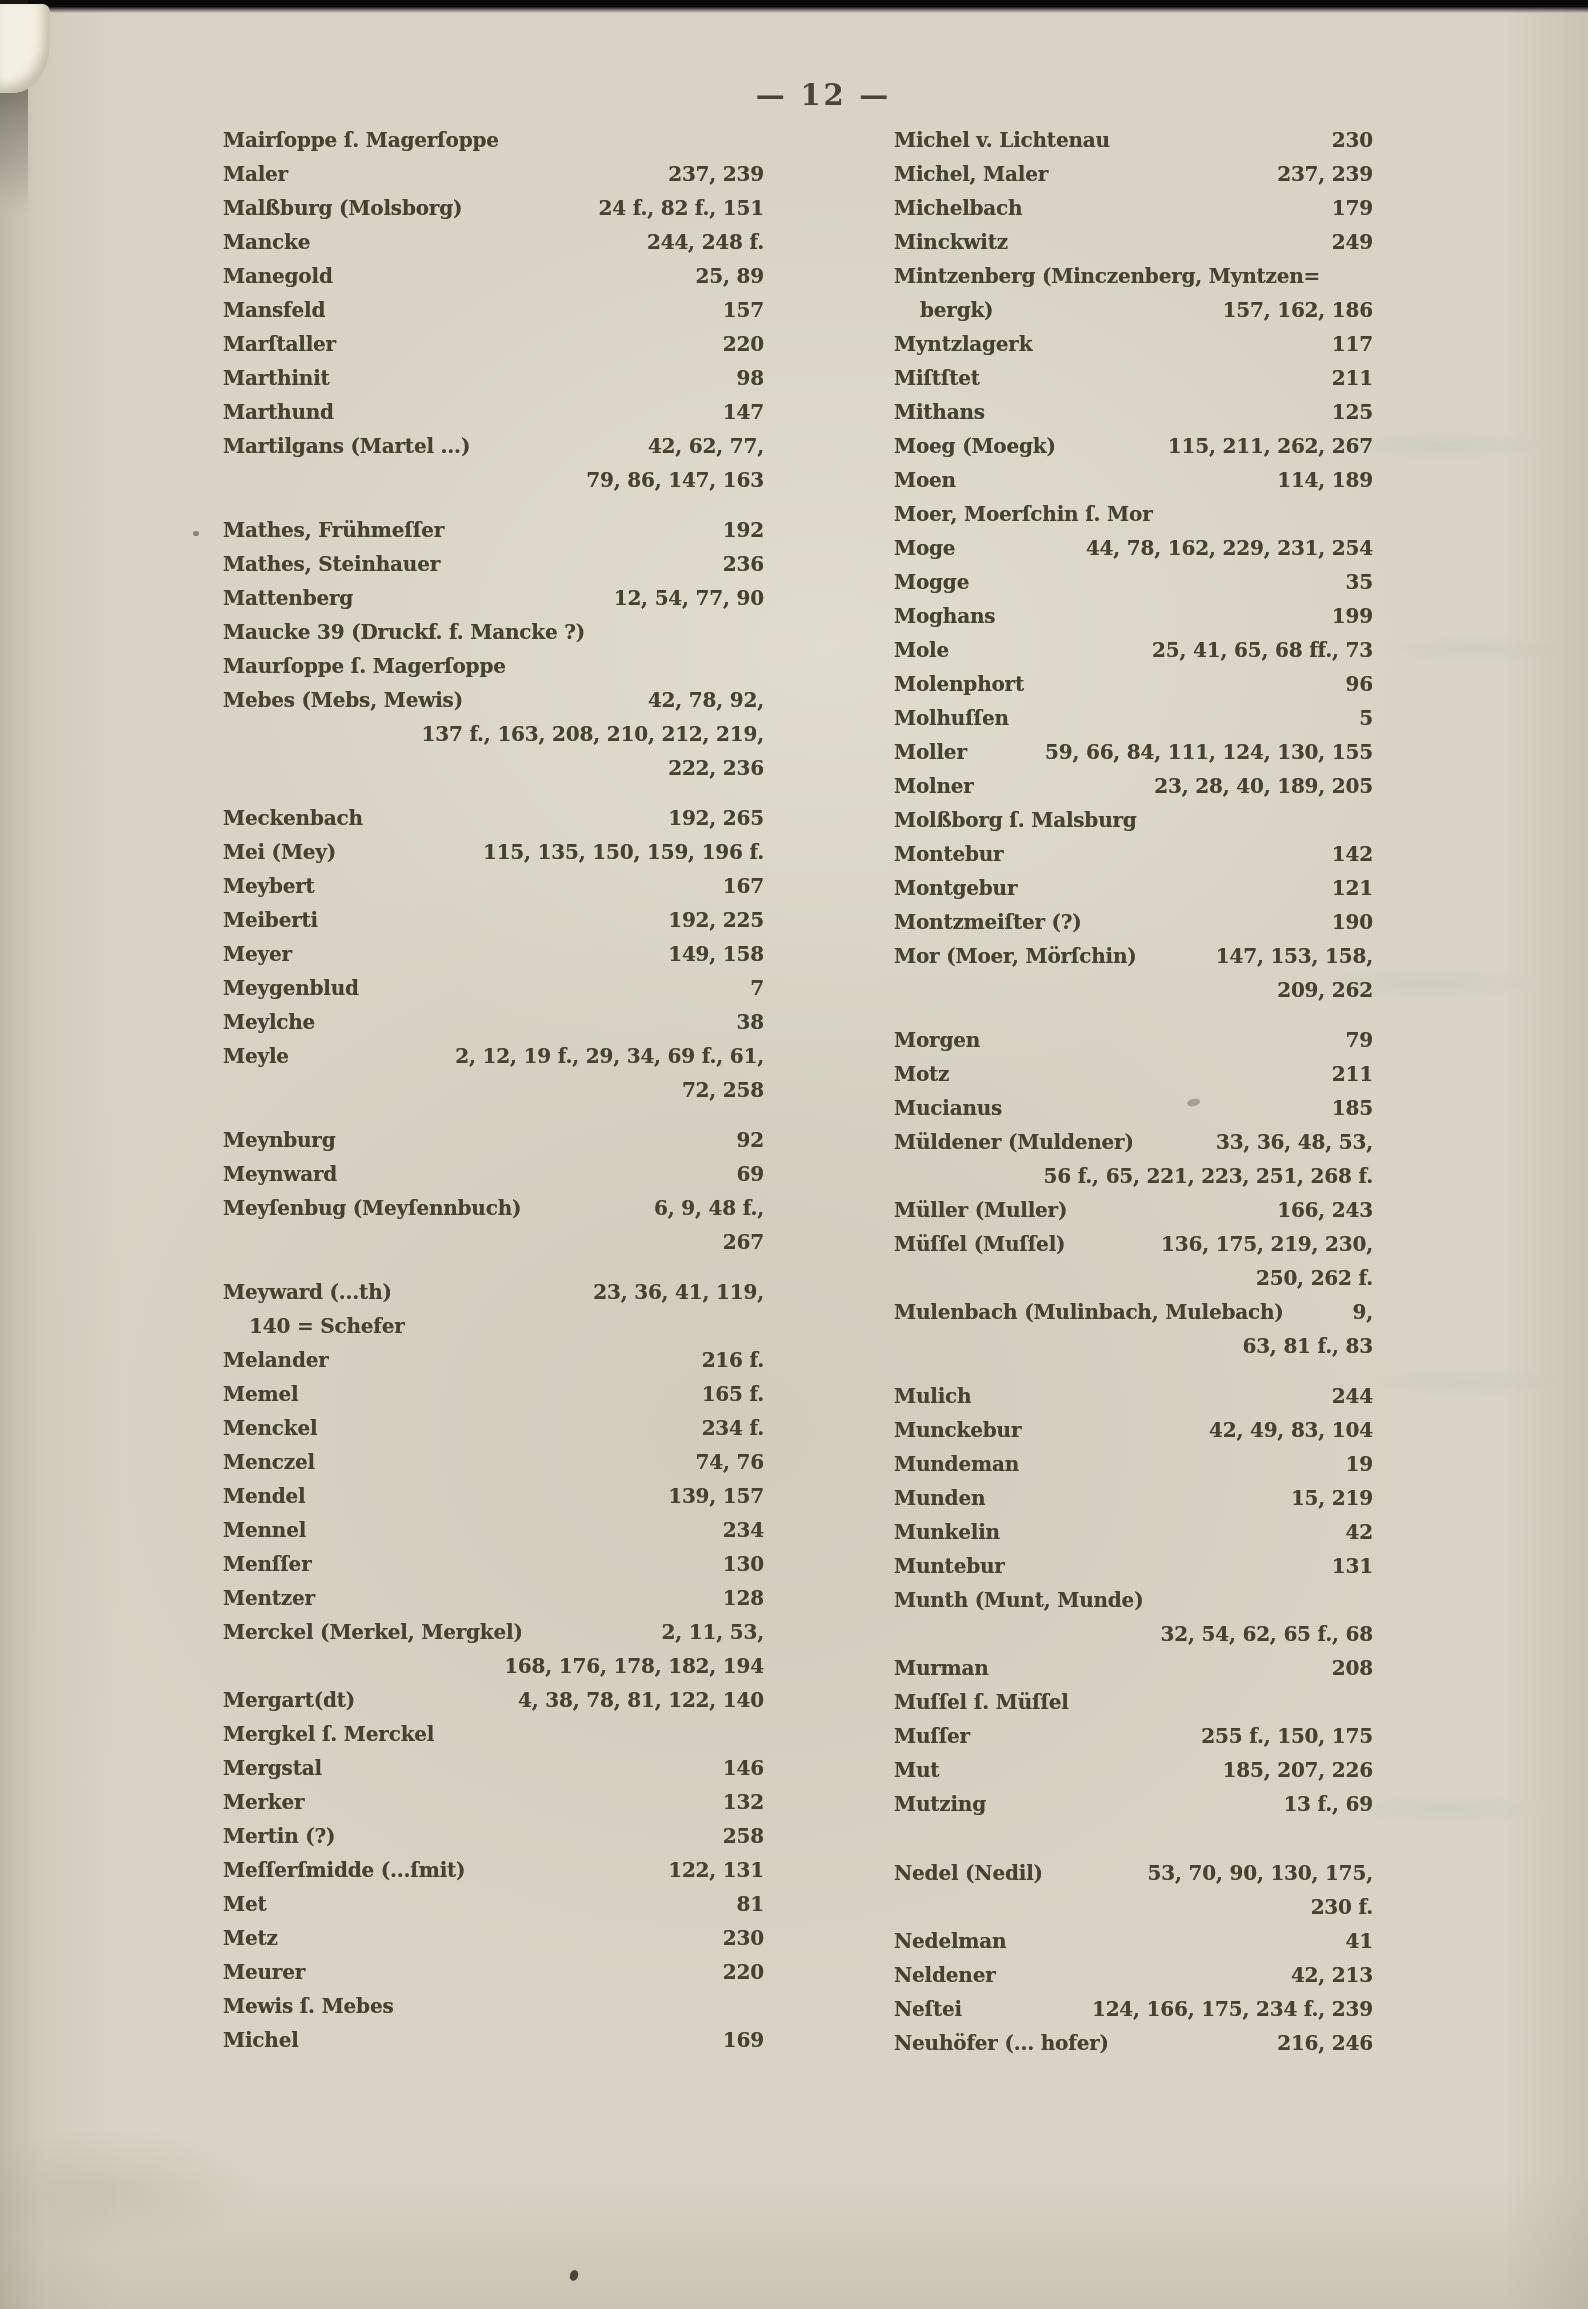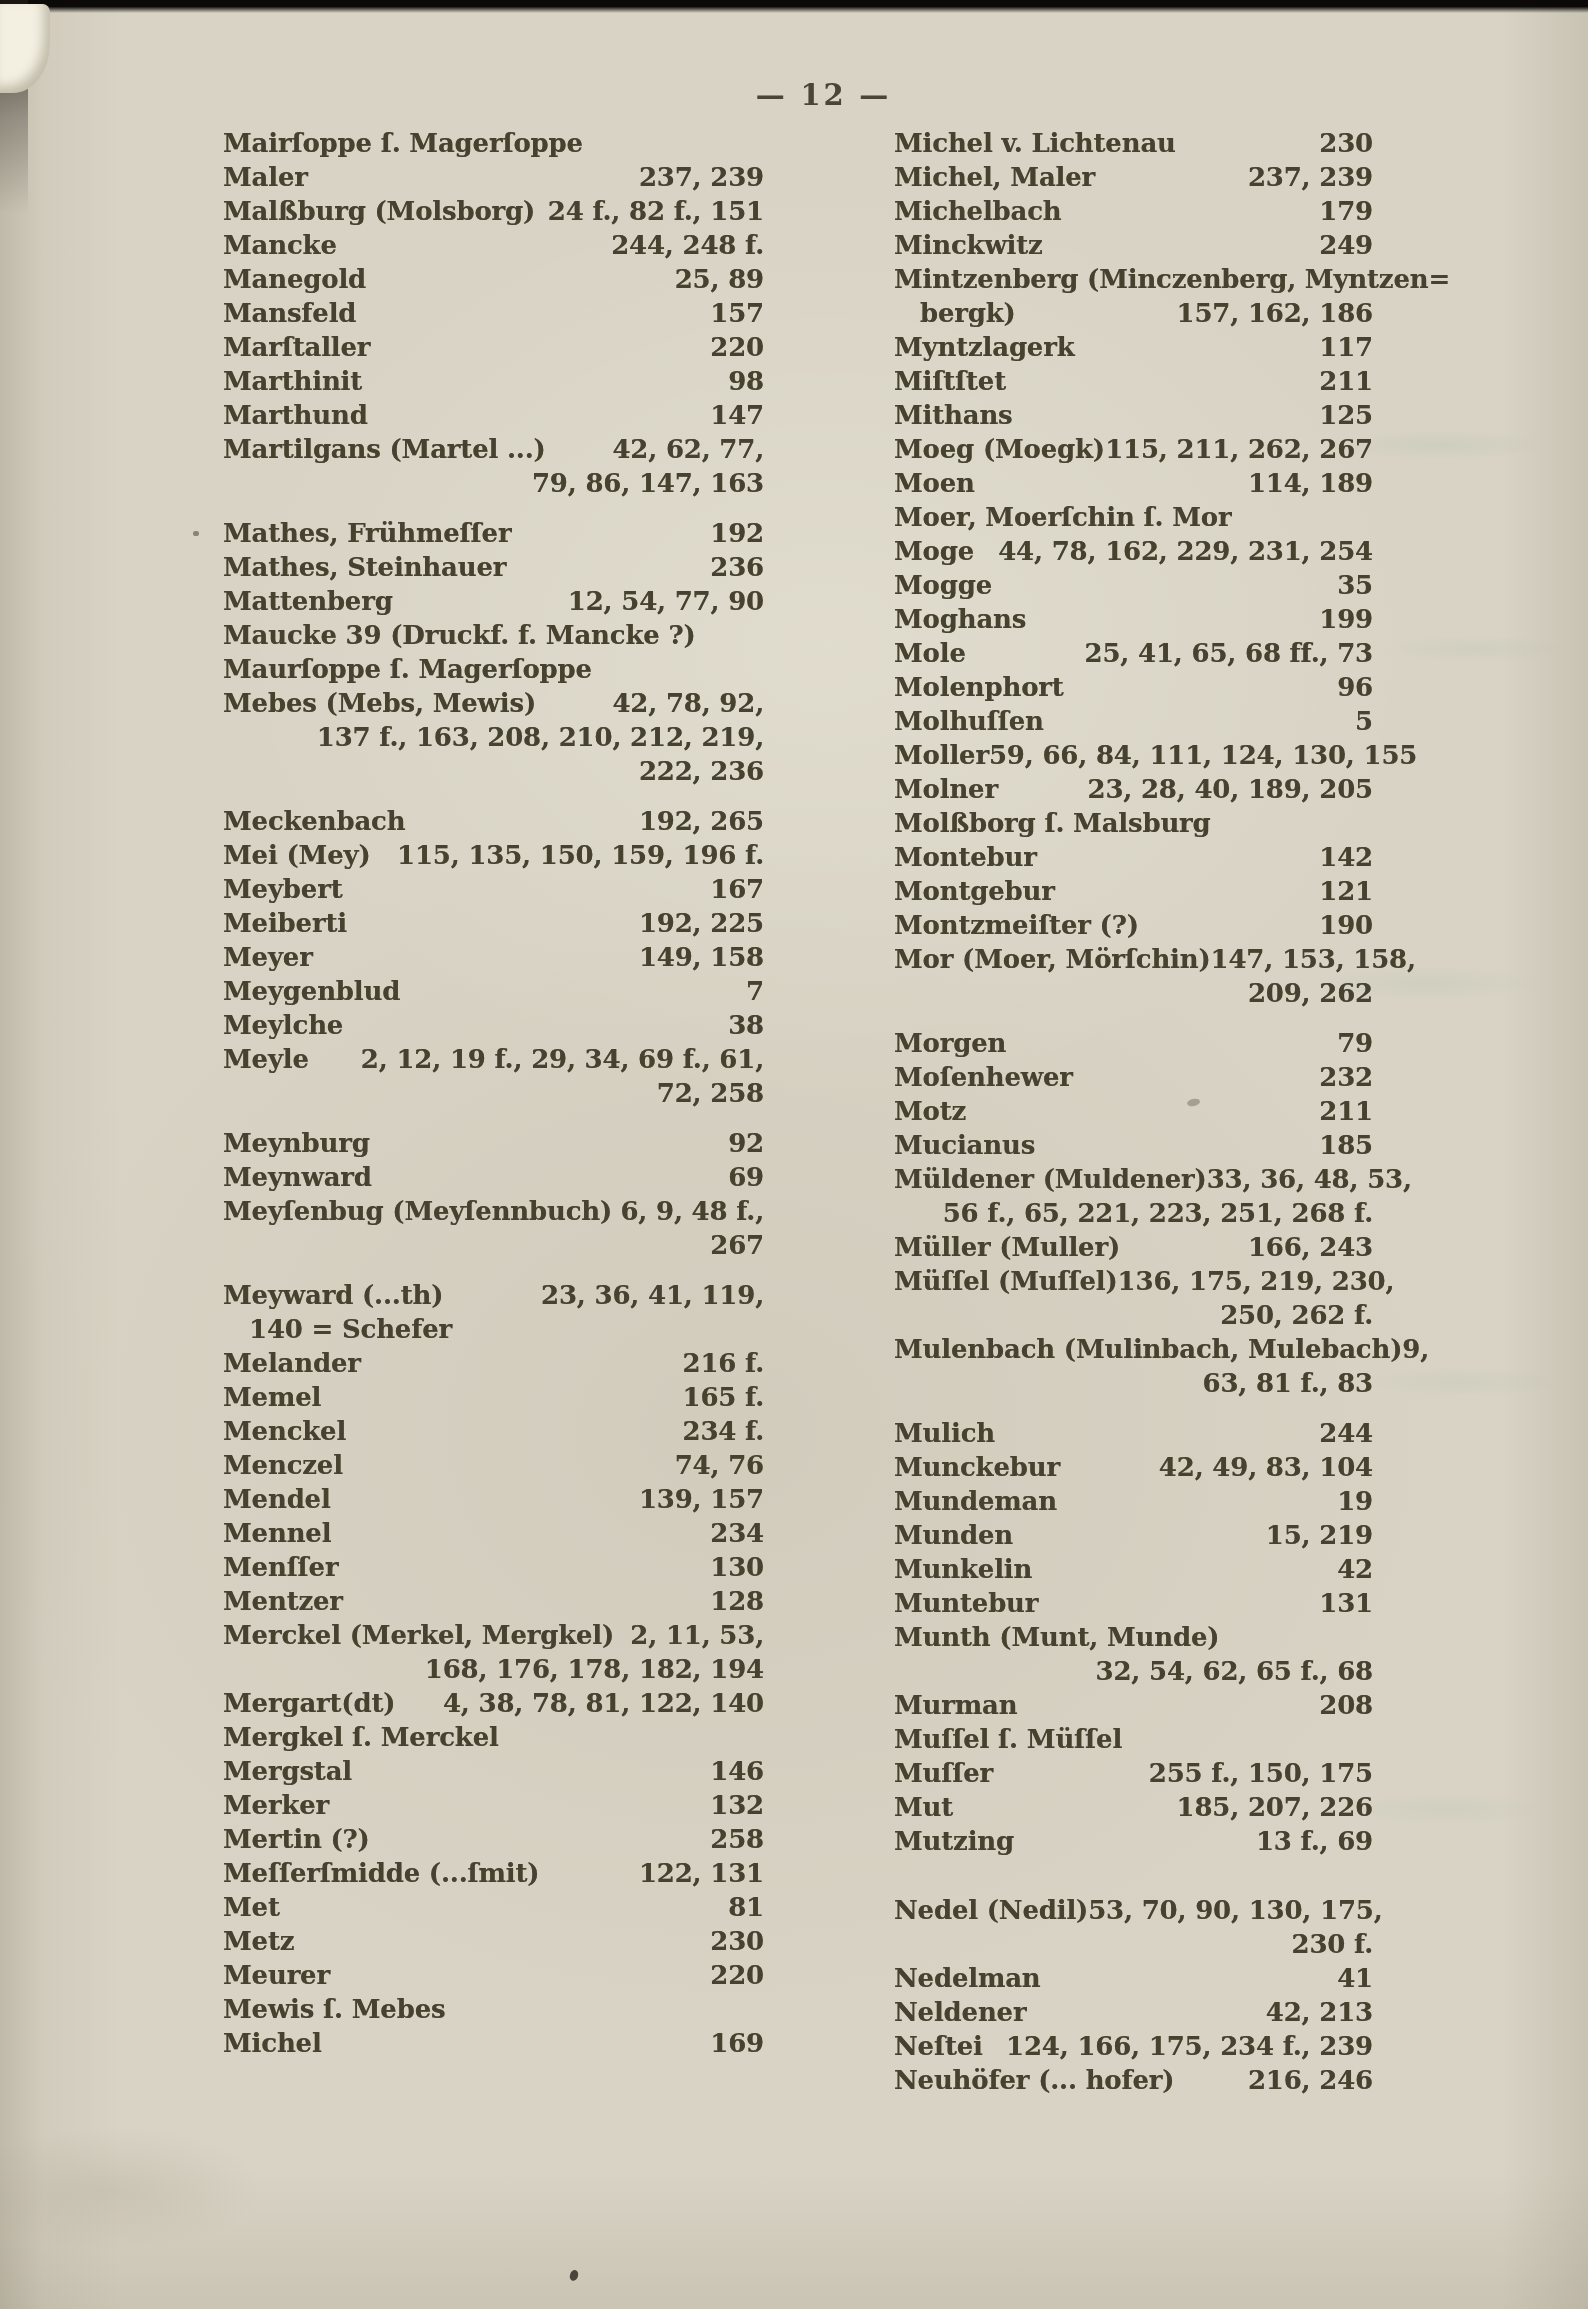--- a/index.html
+++ b/index.html
@@ -41,21 +41,21 @@
     box-shadow: inset -6.5px -6.5px 11px rgba(115,105,80,0.38);
   }
   .page-num {
     position: absolute; top: 78px; left: 0; width: 1589px;
     text-align: center;
     font-weight: 700; font-size: 29px;
     color: #4a4537; letter-spacing: 2.8px; padding-left: 29px;
   }
   .col {
     position: absolute; top: 128px;
-    font-weight: 700; font-size: 26px;
+    font-weight: 700; font-size: 20px;
     letter-spacing: -0.2px;
     color: #46422f;
     text-shadow: 0 0 0.6px rgba(70,64,48,0.55);
   }
   .col.left  { left: 223px; width: 541px; }
   .col.right { left: 894px; width: 479px; }
   .line {
     display: flex; justify-content: space-between; align-items: baseline;
     height: 34px; white-space: pre;
   }
@@ -154,21 +154,20 @@
       <div class="line"><span class="nm">Molhuſſen</span><span class="pg">5</span></div>
       <div class="line"><span class="nm">Moller</span><span class="pg">59, 66, 84, 111, 124, 130, 155</span></div>
       <div class="line"><span class="nm">Molner</span><span class="pg">23, 28, 40, 189, 205</span></div>
       <div class="line"><span class="nm">Molßborg ſ. Malsburg</span><span class="pg"></span></div>
       <div class="line"><span class="nm">Montebur</span><span class="pg">142</span></div>
       <div class="line"><span class="nm">Montgebur</span><span class="pg">121</span></div>
       <div class="line"><span class="nm">Montzmeiſter (?)</span><span class="pg">190</span></div>
       <div class="line"><span class="nm">Mor (Moer, Mörſchin)</span><span class="pg">147, 153, 158,</span></div>
       <div class="line"><span class="nm"></span><span class="pg">209, 262</span></div>
       <div class="line gap"><span class="nm">Morgen</span><span class="pg">79</span></div>
-      <div class="line"><span class="nm">Moſenhewer</span><span class="pg">232</span></div>
       <div class="line"><span class="nm">Motz</span><span class="pg">211</span></div>
       <div class="line"><span class="nm">Mucianus</span><span class="pg">185</span></div>
       <div class="line"><span class="nm">Müldener (Muldener)</span><span class="pg">33, 36, 48, 53,</span></div>
       <div class="line ind"><span class="nm"></span><span class="pg">56 f., 65, 221, 223, 251, 268 f.</span></div>
       <div class="line"><span class="nm">Müller (Muller)</span><span class="pg">166, 243</span></div>
       <div class="line"><span class="nm">Müſſel (Muſſel)</span><span class="pg">136, 175, 219, 230,</span></div>
       <div class="line"><span class="nm"></span><span class="pg">250, 262 f.</span></div>
       <div class="line"><span class="nm">Mulenbach (Mulinbach, Mulebach)</span><span class="pg">9,</span></div>
       <div class="line"><span class="nm"></span><span class="pg">63, 81 f., 83</span></div>
       <div class="line gap"><span class="nm">Mulich</span><span class="pg">244</span></div>

